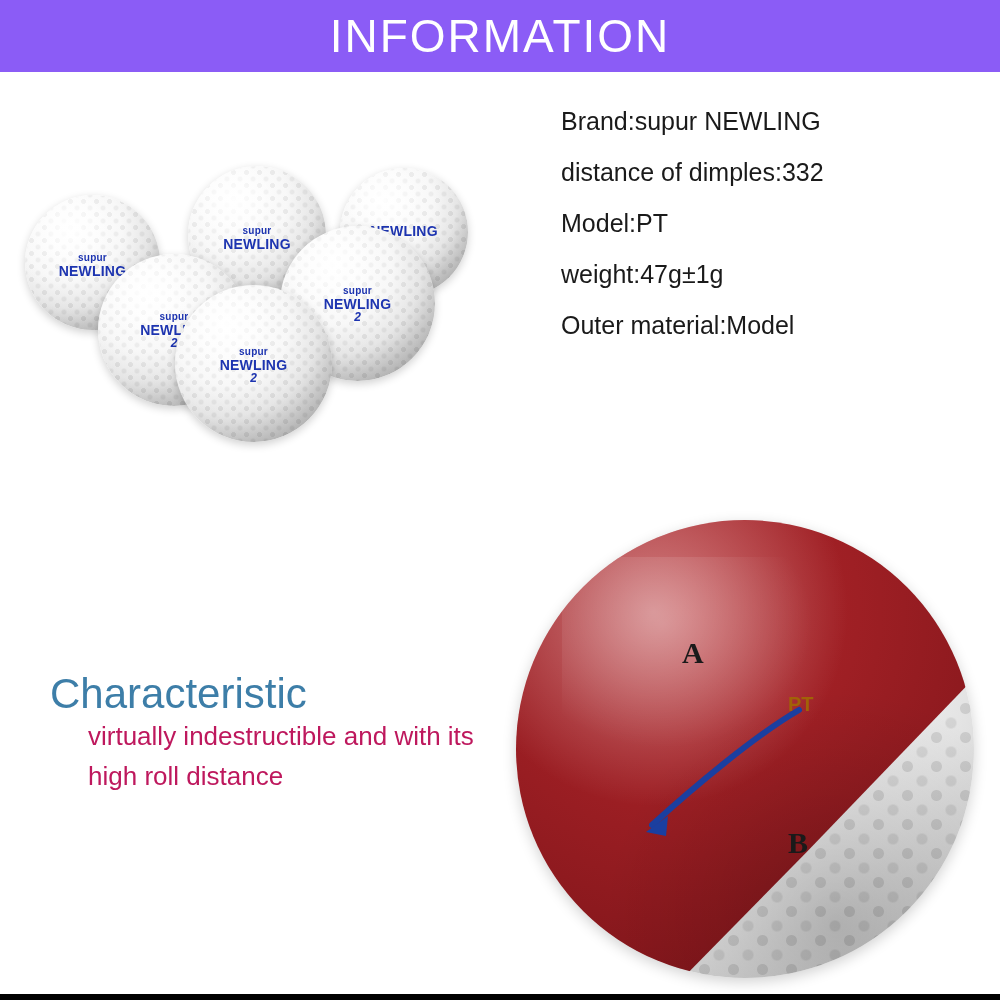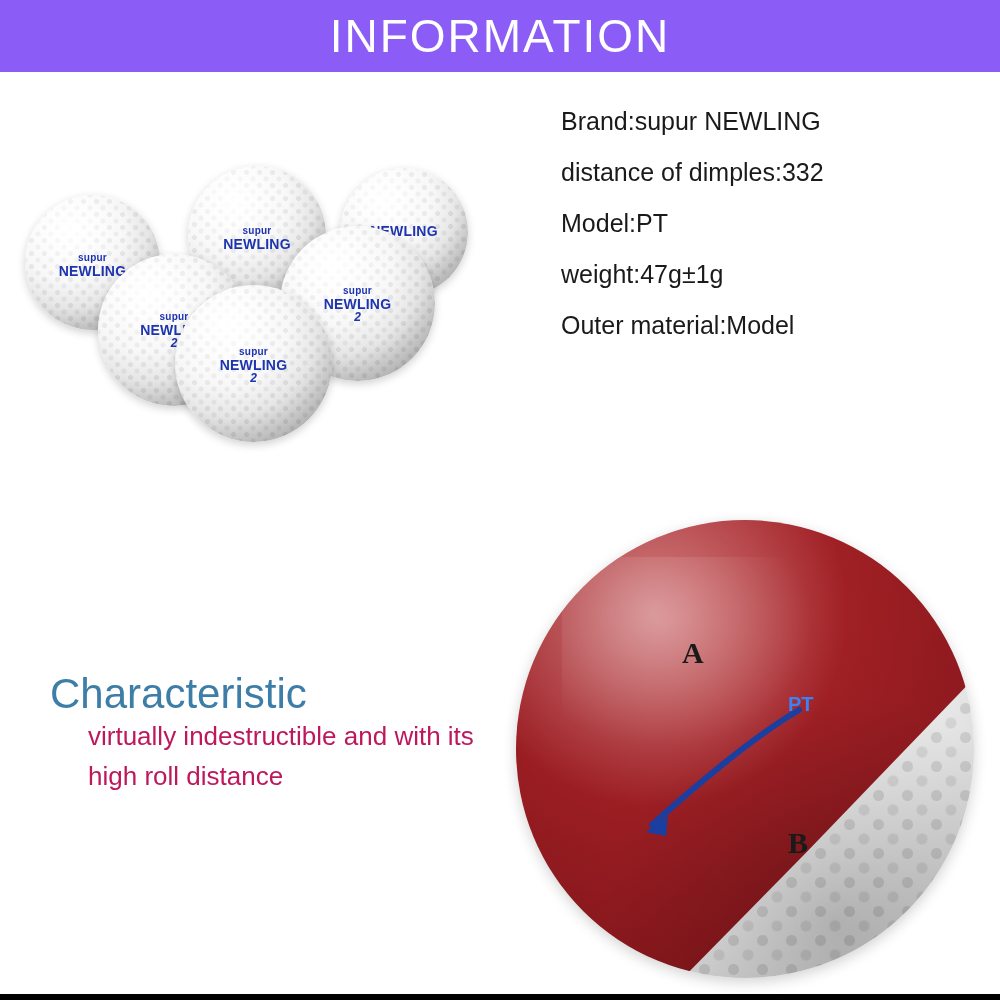--- a/index.html
+++ b/index.html
@@ -180,21 +180,21 @@
     line-height: 1;
   }
   .label-A { left: 166px; top: 118px; color: #1a1a1a; }
   .label-B { left: 272px; top: 308px; color: #1a1a1a; }
   .label-PT {
     position: absolute;
     left: 272px;
     top: 174px;
     font-size: 20px;
     font-weight: bold;
-    color: #3b82f6;
+    color: #a16207;
     font-family: "Liberation Sans", sans-serif;
     line-height: 1;
   }
   .arrow-svg {
     position: absolute;
     left: 0; top: 0;
     width: 458px;
     height: 458px;
     pointer-events: none;
   }

